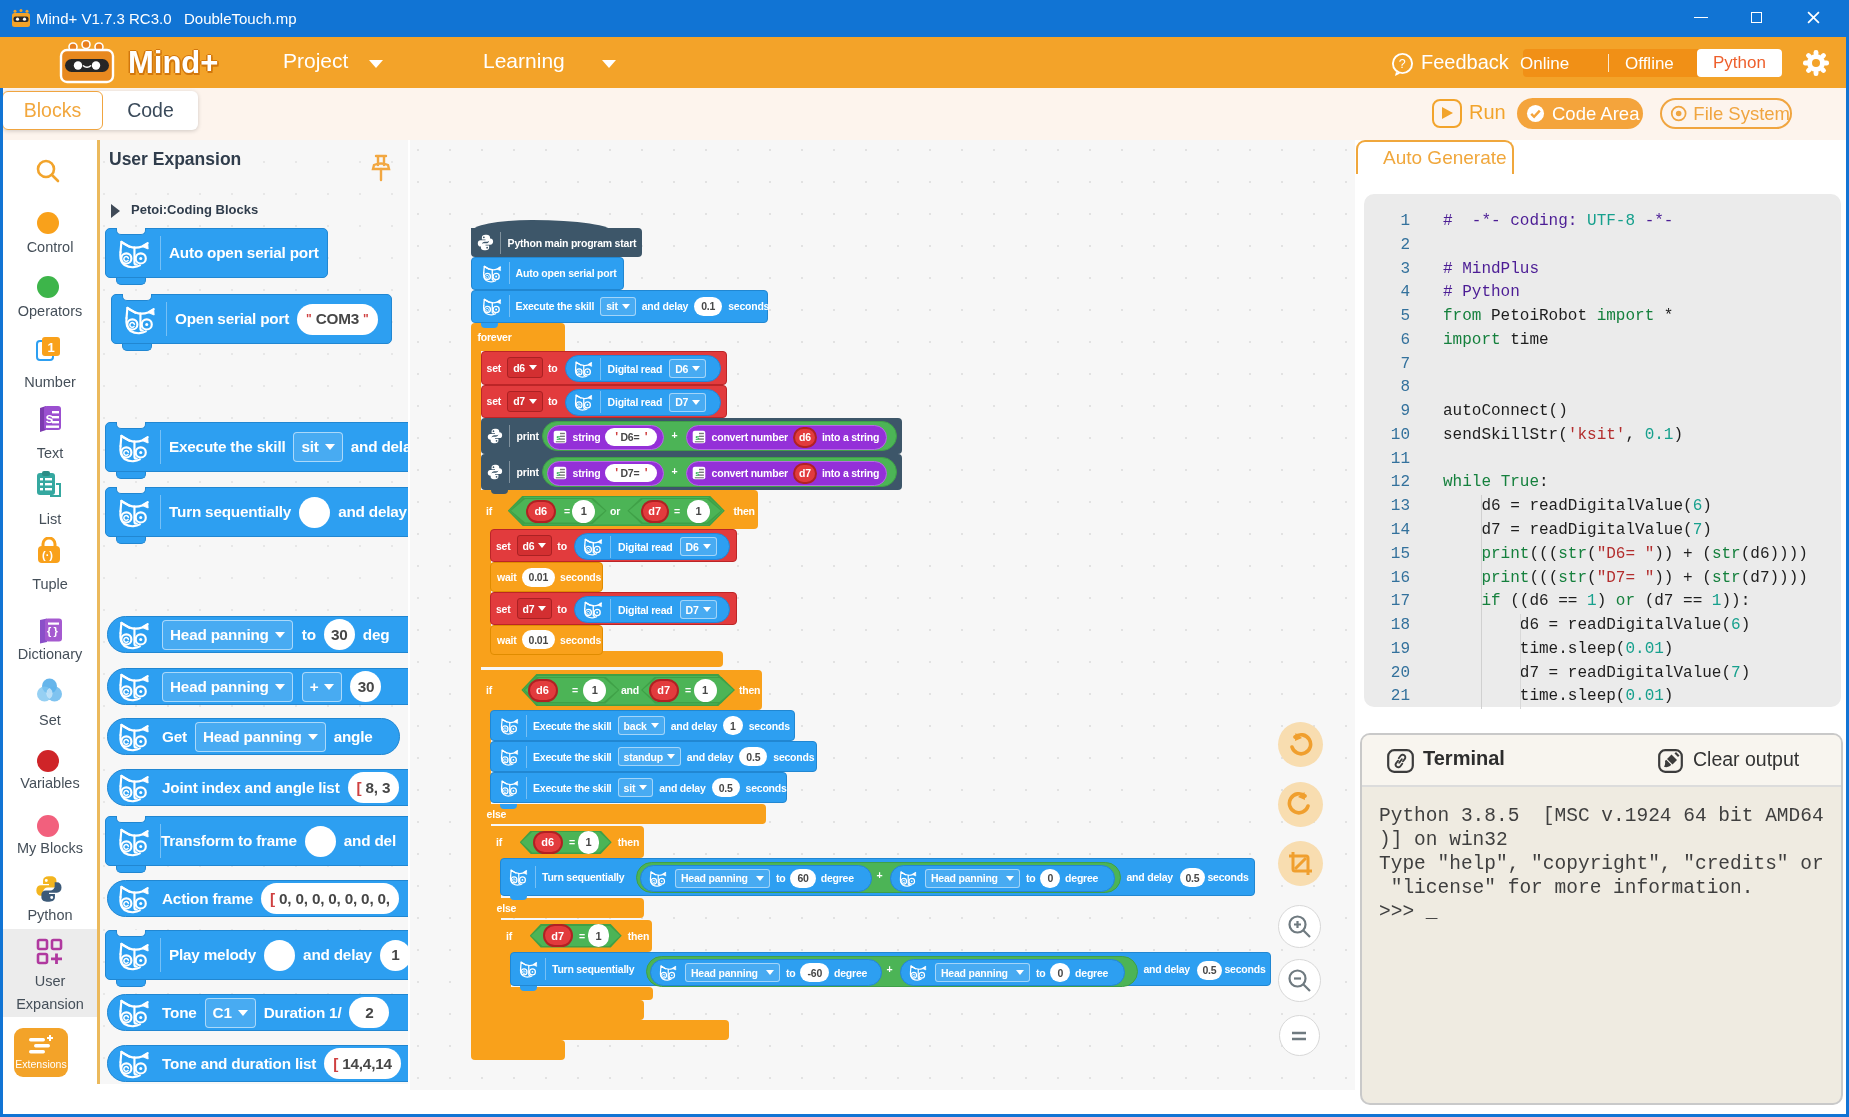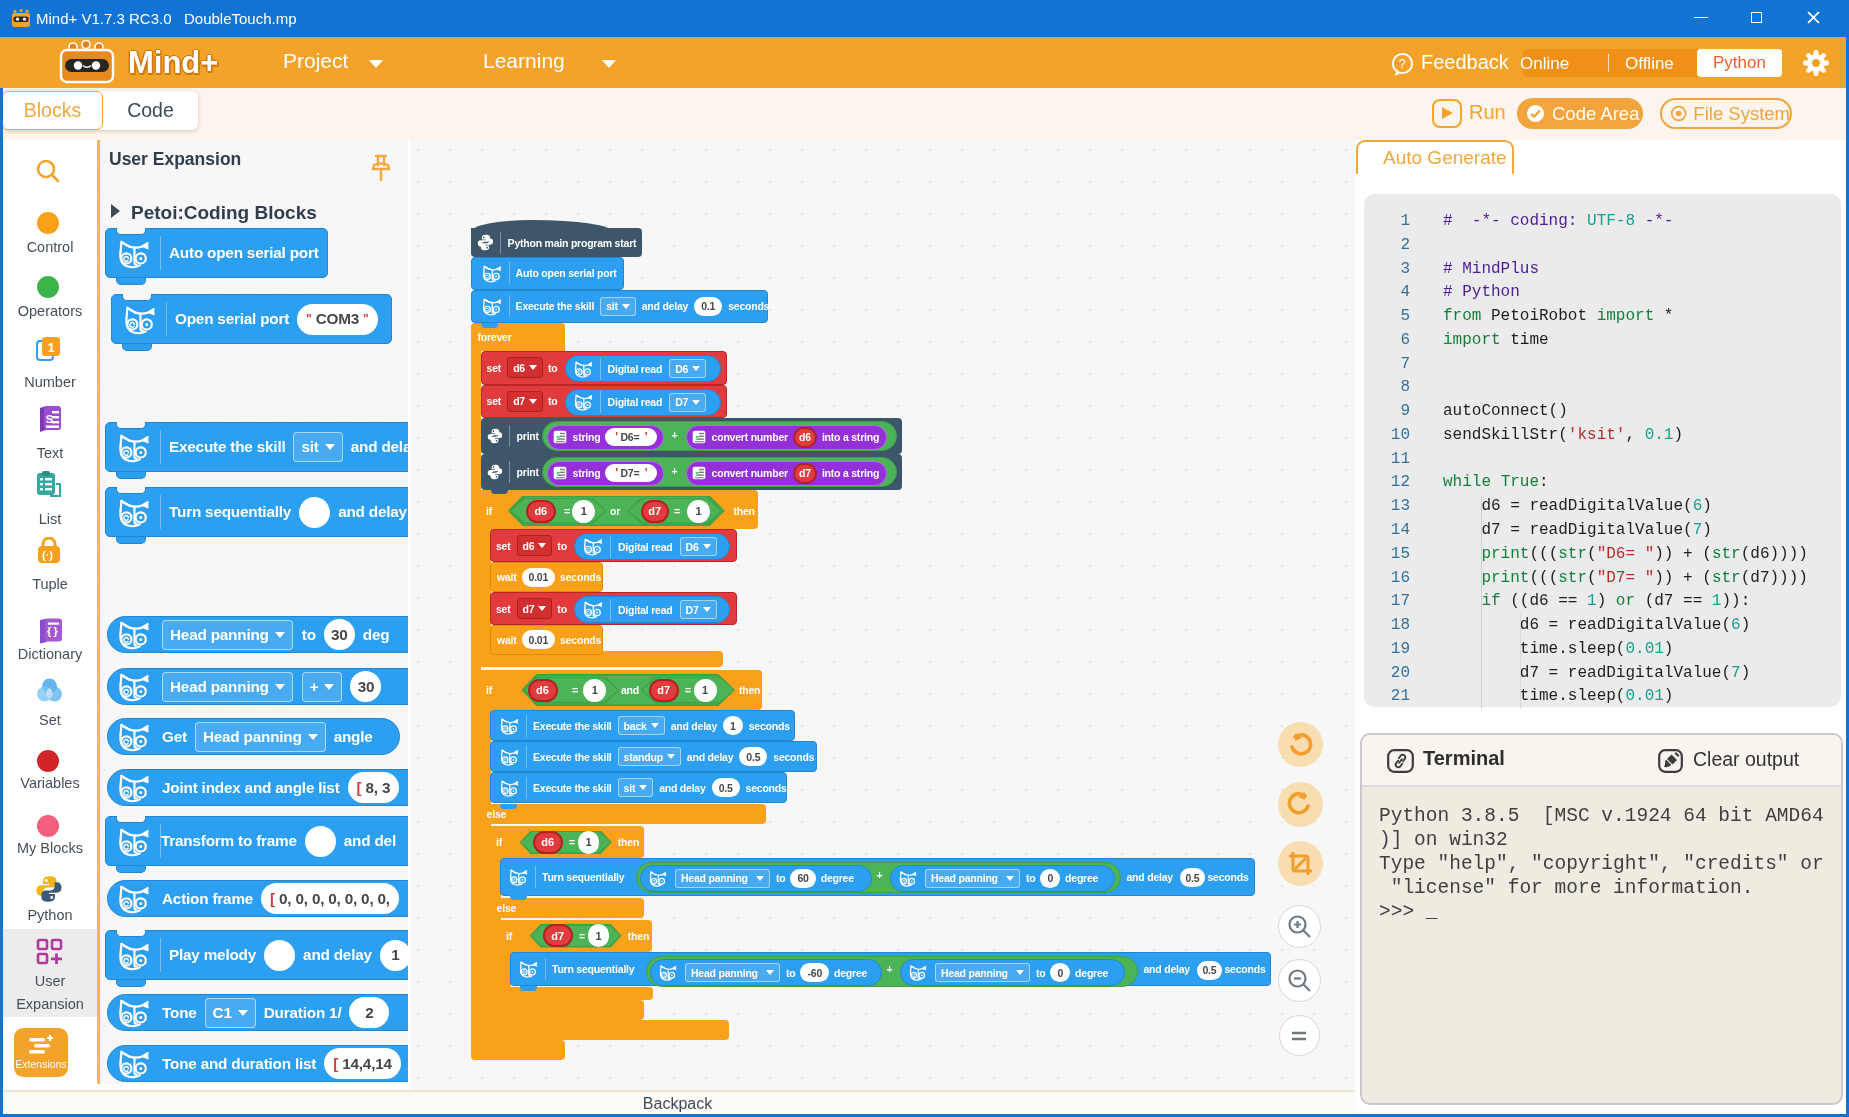--- a/index.html
+++ b/index.html
@@ -249,21 +249,21 @@
 <div class="abs" style="left:97px;top:140px;width:4px;height:944px;background:#ebb95c"></div>
 <div class="abs" style="left:100px;top:140px;width:308px;height:944px;overflow:hidden;background:#f7f7f7;background-image:radial-gradient(#e7e7e7 1.2px,transparent 1.3px);background-size:32px 32px;background-position:20px 6px">
       <div class="abs" style="left:9px;top:9px;width:200px;color:#303d4c;font-size:17.5px;font-weight:700">User Expansion</div>
       <svg class="abs" style="left:268px;top:13px" width="26" height="30" viewBox="0 0 26 30">
 <g fill="none" stroke="#f2a740" stroke-width="2.4" stroke-linecap="round">
 <path d="M8 3 H18 M10 3 V12 M16 3 V12 M6 12 Q13 9 20 12 L21 16 H5 Z"></path>
 <path d="M13 16 V27"></path>
 </g>
       </svg>
       <div class="abs" style="left:11px;top:64px;width:0;height:0;border-top:7px solid transparent;border-bottom:7px solid transparent;border-left:9px solid #3f4a57"></div>
-      <div class="abs" style="left:31px;top:62px;width:260px;color:#303d4c;font-size:19px;font-weight:700">Petoi:Coding Blocks</div>
+      <div class="abs" style="left:31px;top:62px;width:260px;color:#303d4c;font-size:13px;font-weight:700">Petoi:Coding Blocks</div>
       <div class="pblk pstack" style="left:5px;top:88px;width:223px;height:50px">
         <i class="pnotch"></i>
         <i class="ptab"></i>
         <svg style="margin-left:10px;flex:none" width="36" height="31" viewBox="0 0 40 34">
           <use href="#cat"></use>
         </svg>
         <i class="psep" style="margin-left:8px;flex:none"></i>
         <span style="margin-left:8px;white-space:nowrap">Auto open serial port</span>
       </div>
       <div class="pblk pstack" style="left:11px;top:154px;width:281px;height:50px">
@@ -786,23 +786,20 @@
           </g>
         </svg>
       </div>
       <div class="abs" style="left:868.5px;top:875.0px;width:41.0px;height:41.0px;border-radius:50%;background:#fff;border:1.6px solid #d8d8d8;display:flex;align-items:center;justify-content:center">
         <svg width="22" height="22" viewBox="0 0 22 22">
           <g stroke="#6f7a80" stroke-width="2.4">
             <path d="M4 8 H18 M4 14 H18"></path>
           </g>
         </svg>
       </div>
-    </div>
-<div class="abs" style="left:0;top:1090px;width:1355px;height:24px;background:#fefcf9;border-top:2px solid #f0e3d3">
-      <div style="position:absolute;left:0;top:3px;width:1355px;text-align:center;color:#3f4b5a;font-size:16px">Backpack</div>
     </div>
 <div class="abs" style="left:1356px;top:140px;width:490px;height:974px;background:#fff">
       <div id="agtab">
         <span>Auto Generate</span>
       </div>
       <div id="codearea">
         <div class="lnum" style="left:0px;top:16.0px">1</div>
         <div class="cl bk" style="left:79px;top:16.0px"><span class="cm">#  -*- coding: </span><span class="nu">UTF-8</span><span class="cm"> -*-</span></div>
         <div class="lnum" style="left:0px;top:39.769999999999996px">2</div>
         <div class="lnum" style="left:0px;top:63.54px">3</div>

